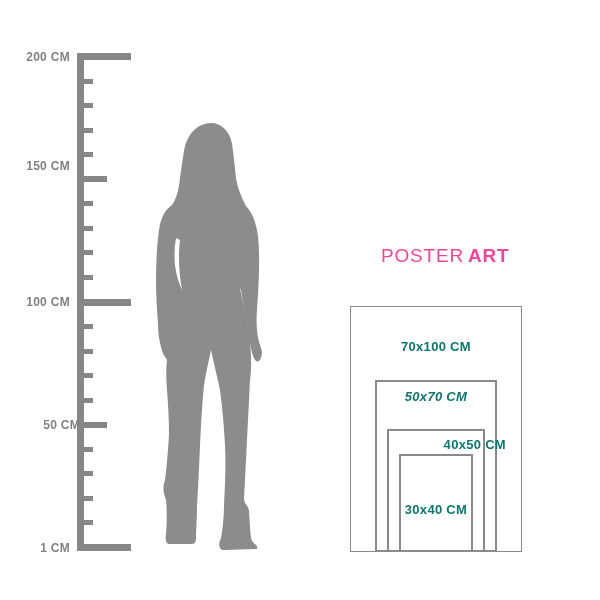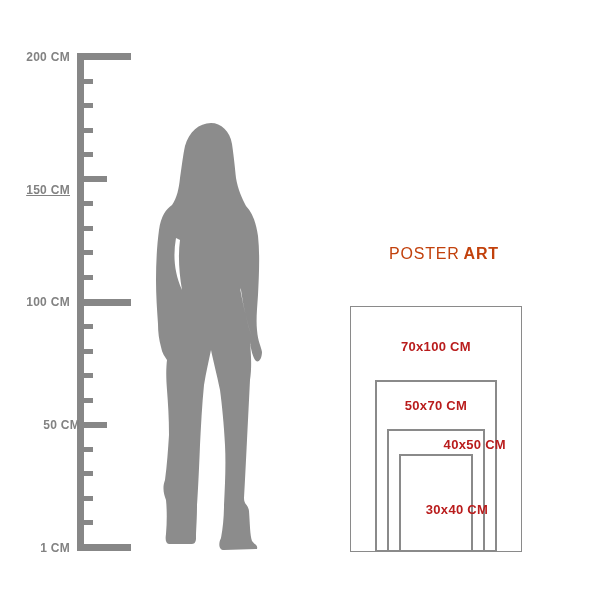--- a/index.html
+++ b/index.html
@@ -23,30 +23,30 @@
   .ruler-label {
     position: absolute; left: 0; width: 70px; height: 16px;
     line-height: 16px; text-align: right;
     font-size: 12px; font-weight: 700; color: #828282;
     letter-spacing: 0.3px;
   }
   
   .figure { position: absolute; left: 140px; top: 110px; width: 160px; height: 450px; }
   
   .poster-title {
-    position: absolute; left: 389px; top: 245px;
-    font-size: 16px; color: #c2410c; letter-spacing: 0.8px;
+    position: absolute; left: 381px; top: 245px;
+    font-size: 19px; color: #ec4899; letter-spacing: 0.8px;
     white-space: nowrap;
   }
   .poster-title .bold { font-weight: 700; margin-left: 4px; }
   .size-rect { position: absolute; border: 2px solid #8a8a8a; box-sizing: border-box; background: transparent; }
   .size-rect.outer { border-width: 1.5px; }
   .size-label {
     position: absolute; width: 140px; height: 16px; line-height: 16px;
-    text-align: center; font-size: 13px; font-weight: 700; color: #b91c1c;
+    text-align: center; font-size: 13px; font-weight: 700; color: #0f766e;
     letter-spacing: 0.3px;
   }
 </style>
 </head>
 <body>
 
 <div class="canvas">
 
   <div class="ruler" id="ruler">
     <div class="ruler-bar" id="ruler-bar" style="left: 77px; width: 7px; top: 53px; height: 498px; background: rgb(135, 135, 135);"></div>
@@ -65,21 +65,21 @@
       <div class="tick minor" style="top: 250.4px; background: rgb(135, 135, 135);"></div>
       <div class="tick minor" style="top: 225.85px; background: rgb(135, 135, 135);"></div>
       <div class="tick minor" style="top: 201.3px; background: rgb(135, 135, 135);"></div>
       <div class="tick medium" style="top: 176.25px; background: rgb(135, 135, 135);"></div>
       <div class="tick minor" style="top: 152.2px; background: rgb(135, 135, 135);"></div>
       <div class="tick minor" style="top: 127.65px; background: rgb(135, 135, 135);"></div>
       <div class="tick minor" style="top: 103.1px; background: rgb(135, 135, 135);"></div>
       <div class="tick minor" style="top: 78.55px; background: rgb(135, 135, 135);"></div>
       <div class="tick major" style="top: 53px; background: rgb(135, 135, 135);"></div>
       <div class="ruler-label" style="top: 48.5px;">200 CM</div>
-      <div class="ruler-label" style="top: 182px; text-decoration: underline;">150 CM</div>
+      <div class="ruler-label" style="top: 158px;">150 CM</div>
       <div class="ruler-label" style="top: 294px;">100 CM</div>
       <div class="ruler-label" style="top: 416.75px; margin-left: 10px;">50 CM</div>
       <div class="ruler-label" style="top: 539.5px;">1 CM</div>
     </div>
 
   <svg class="figure" viewBox="0 0 160 450" xmlns="http://www.w3.org/2000/svg">
     <path id="figure-path" d="
       M 71,13
       C 81,13 90,21 92,34
       C 94,48 95,58 96,68
@@ -130,20 +130,20 @@
   </svg>
 
   <div class="poster-title">
     <span>POSTER</span><span class="bold">ART</span>
   </div>
 
   <div id="size-chart">
       <div class="size-rect outer" style="left: 350.25px; top: 306px; width: 171.5px; height: 246px; border-color: rgb(138, 138, 138);"></div>
       <div class="size-label" style="left: 366px; top: 338.9px;">70x100 CM</div>
       <div class="size-rect" style="left: 374.75px; top: 379.8px; width: 122.5px; height: 172.2px; border-color: rgb(138, 138, 138);"></div>
-      <div class="size-label" style="left: 366px; top: 398px;">50x70 CM</div>
+      <div class="size-label" style="left: 366px; top: 389px; font-style: italic;">50x70 CM</div>
       <div class="size-rect" style="left: 387px; top: 429px; width: 98px; height: 123px; border-color: rgb(138, 138, 138);"></div>
       <div class="size-label" style="left: 366px; top: 437.3px; text-align: right;">40x50 CM</div>
       <div class="size-rect" style="left: 399.25px; top: 453.6px; width: 73.5px; height: 98.4px; border-color: rgb(138, 138, 138);"></div>
-      <div class="size-label" style="left: 387px; top: 501.6px;">30x40 CM</div>
+      <div class="size-label" style="left: 366px; top: 501.6px;">30x40 CM</div>
     </div>
 
 </div>
 
 </body></html>

